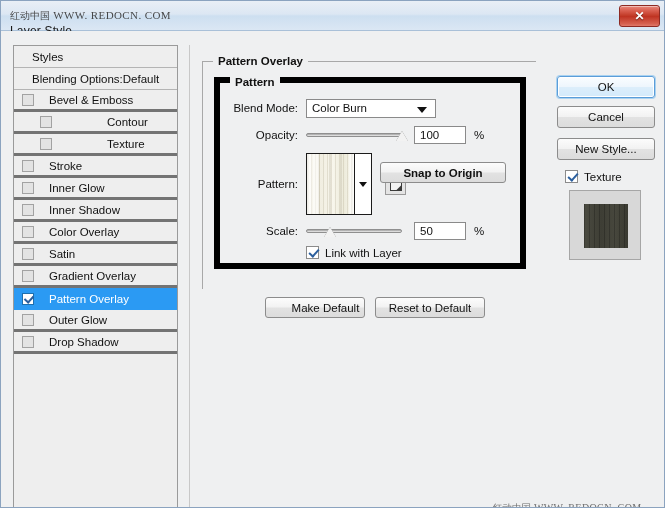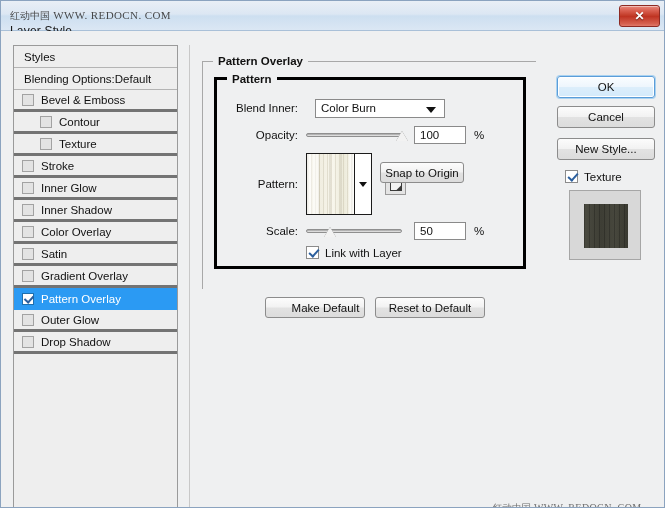--- a/index.html
+++ b/index.html
@@ -120,20 +120,21 @@
     background: #eeeeee;
     font-size: 11.5px;
     color: #111111;
     cursor: default;
   }
   .list-row.header {
     border-bottom: 1px solid #b4b4b4;
   }
   .list-row.sub {
     padding-left: 26px;
+    gap: 40px;
   }
   .list-row.selected {
     background: #2b9af3;
     color: #ffffff;
     border-bottom: 1px solid #2b9af3;
   }
   .list-row .cb {
     width: 12px;
     height: 12px;
     margin-right: 7px;
@@ -153,39 +154,40 @@
     left: 3px;
     top: 0px;
     width: 4px;
     height: 7px;
     border: solid #2b5f9e;
     border-width: 0 2px 2px 0;
     transform: rotate(42deg);
   }
   .list-row .rowlabel {
     white-space: nowrap;
+    margin-left: 8px;
   }
   .list-row.nocb {
     padding-left: 10px;
   }
 
   
   #main-panel {
     position: absolute;
     left: 188px;
     top: 14px;
     width: 358px;
     height: 463px;
     background: #eff0f1;
     border-left: 1px solid #c8c8c8;
     box-sizing: border-box;
   }
   .groupbox {
     position: absolute;
-    border: 3px solid #000000;
+    border: 6px solid #000000;
     box-sizing: border-box;
   }
   .groupbox > .legend {
     position: absolute;
     top: -7px;
     left: 10px;
     background: #eff0f1;
     padding: 0 5px;
     font-size: 11.5px;
     font-weight: bold;
@@ -397,22 +399,23 @@
     display: flex;
     align-items: center;
     justify-content: center;
     cursor: pointer;
     white-space: nowrap;
   }
   #snap-origin-button {
     position: absolute;
     left: 190px;
     top: 117px;
-    width: 84px;
+    width: 126px;
     height: 21px;
+    font-weight: bold;
   }
   #make-default-button {
     position: absolute;
     left: 75px;
     top: 252px;
     width: 100px;
     height: 21px;
     padding-left: 21px;
   }
   #reset-default-button {
@@ -612,22 +615,22 @@
 
       <div class="groupbox" id="grp-pattern-overlay">
         <span class="legend">Pattern Overlay</span>
       </div>
 
       <div class="groupbox" id="grp-pattern-inner">
         <span class="legend">Pattern</span>
       </div>
 
       <div class="row" style="left:36px; top:53px; width:270px; height:20px;">
-        <span class="fieldlabel" style="width:72px;">Blend Inner:</span>
-        <div id="blendmode-select" style="margin-left:17px;">
+        <span class="fieldlabel" style="width:72px;">Blend Mode:</span>
+        <div id="blendmode-select" style="margin-left:8px;">
           <span id="blendmode-value">Color Burn</span>
           <span class="caret"></span>
         </div>
       </div>
 
       <div class="row" style="left:36px; top:80px; width:290px; height:20px;">
         <span class="fieldlabel" style="width:72px;">Opacity:</span>
         <div class="slider" id="opacity-slider" style="margin-left:8px;">
           <div class="track"></div>
           <div class="thumb" id="opacity-thumb" style="left: 90px;"></div>

